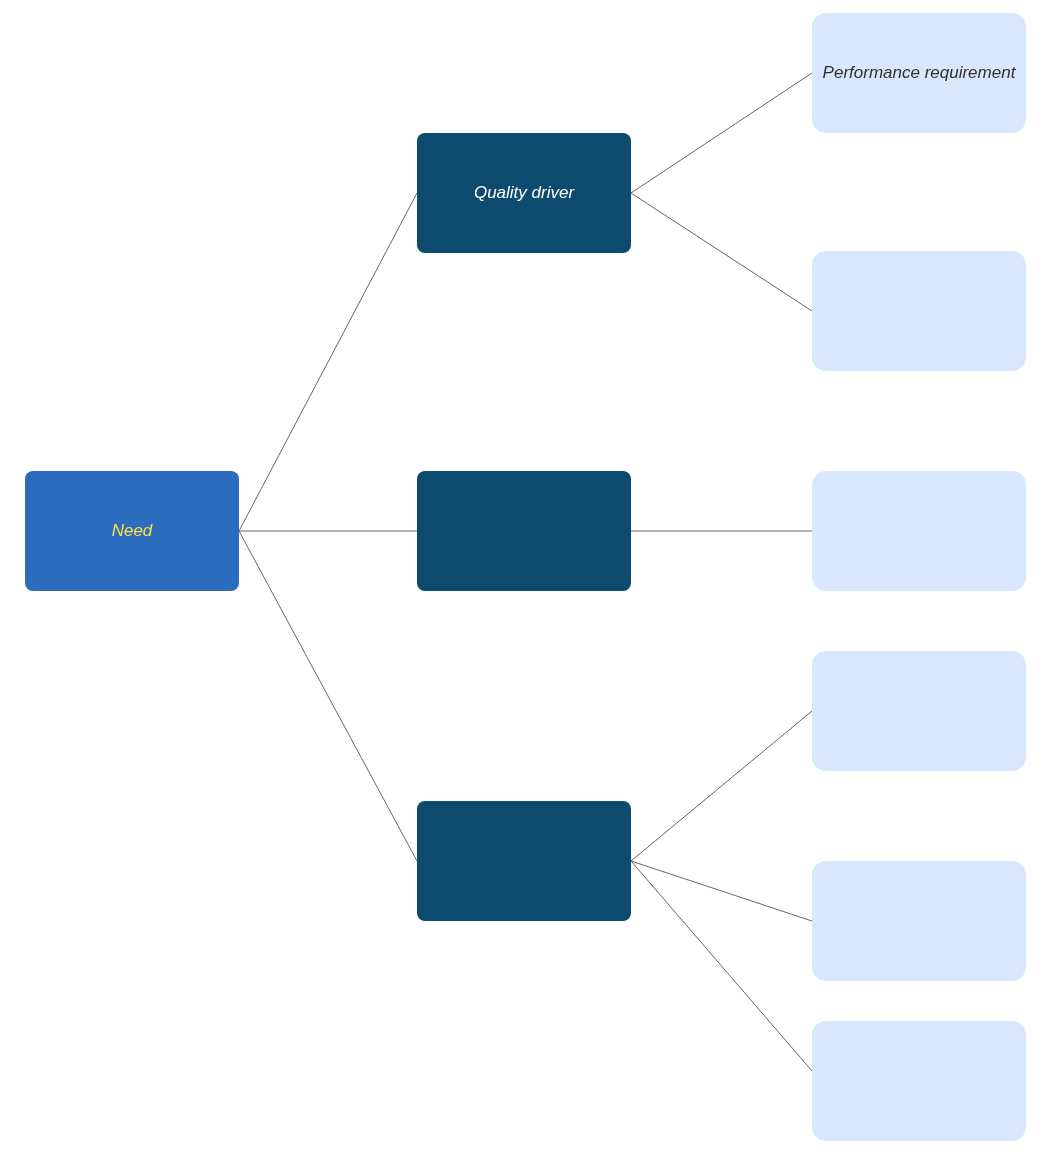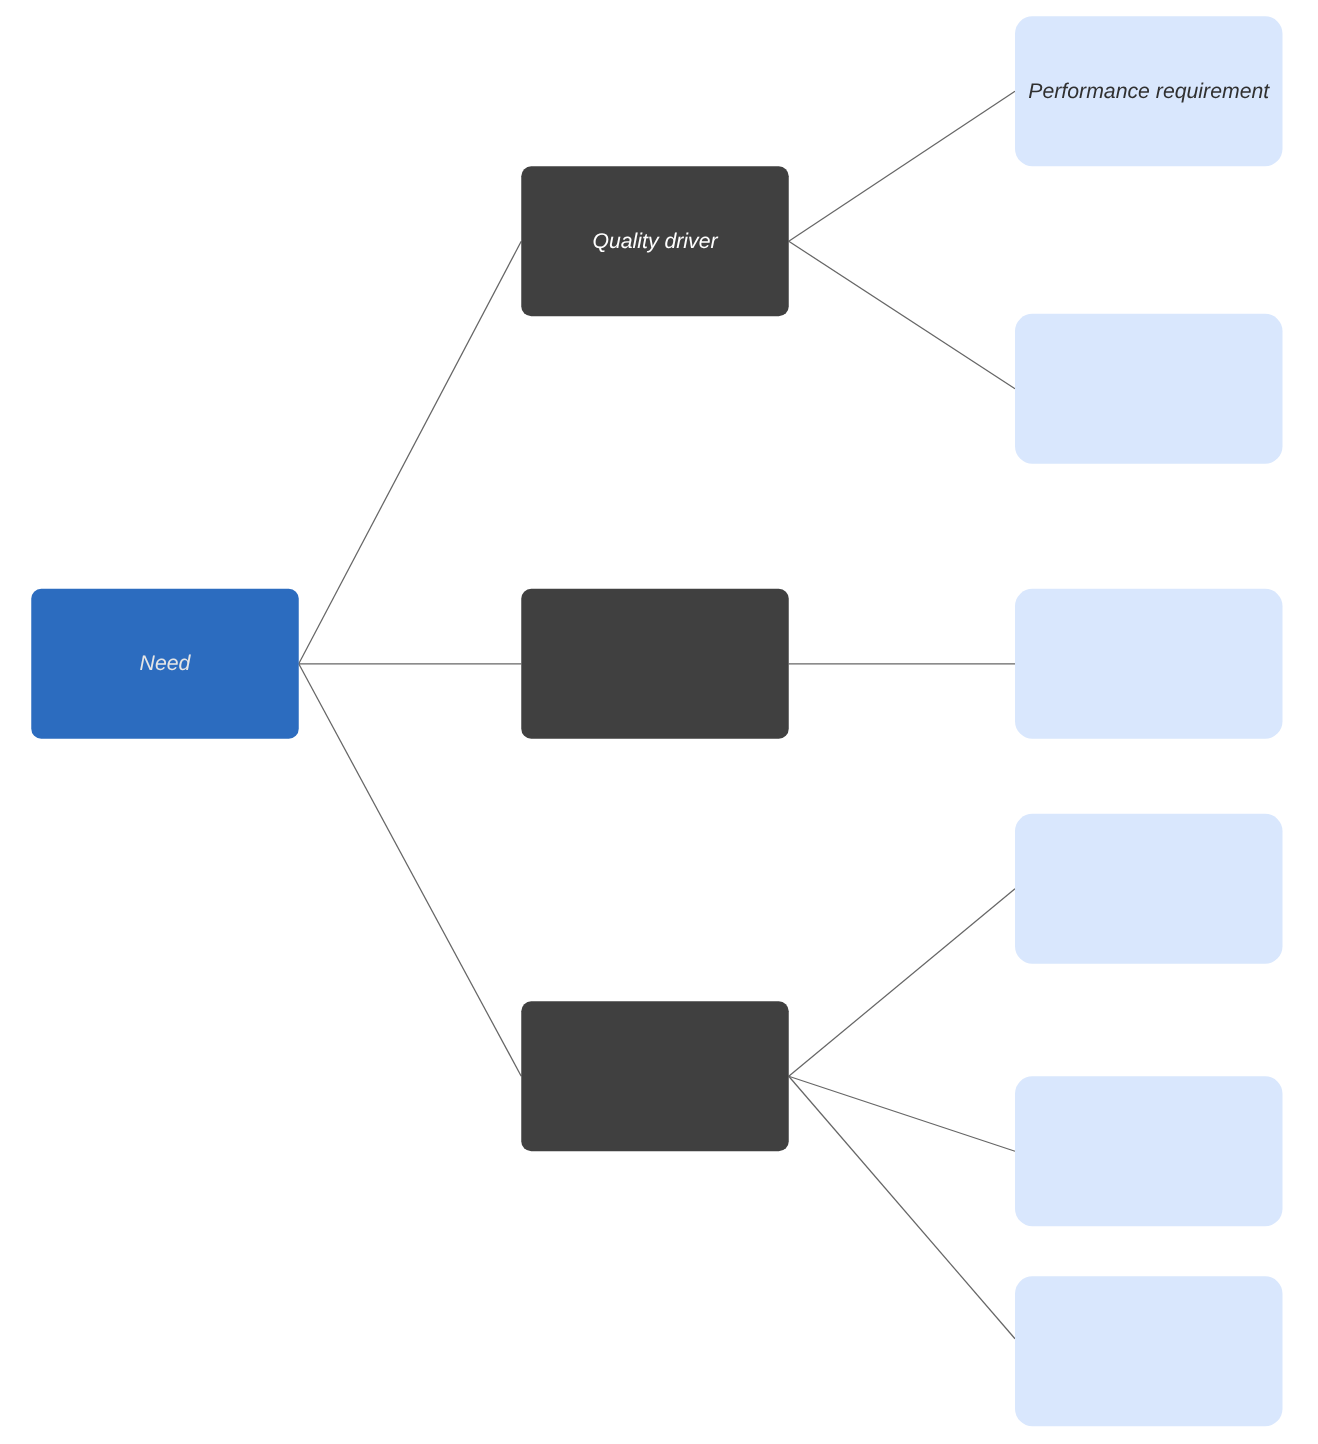--- a/index.html
+++ b/index.html
@@ -27,26 +27,26 @@
       text-align: center;
       font-style: italic;
       font-size: 17px;
       line-height: 1.3;
       padding: 10px;
     }
     .level-1 {
       width: 214px;
       height: 120px;
       background: #2c6cbf;
-      color: #e5e5e5;
+      color: #fde047;
     }
     .level-2 {
       width: 214px;
       height: 120px;
-      background: #404040;
+      background: #0c4a6e;
       color: #ffffff;
     }
     .level-3 {
       width: 214px;
       height: 120px;
       background: #d9e7fd;
       color: #303030;
       border-radius: 14px;
     }
   </style>

